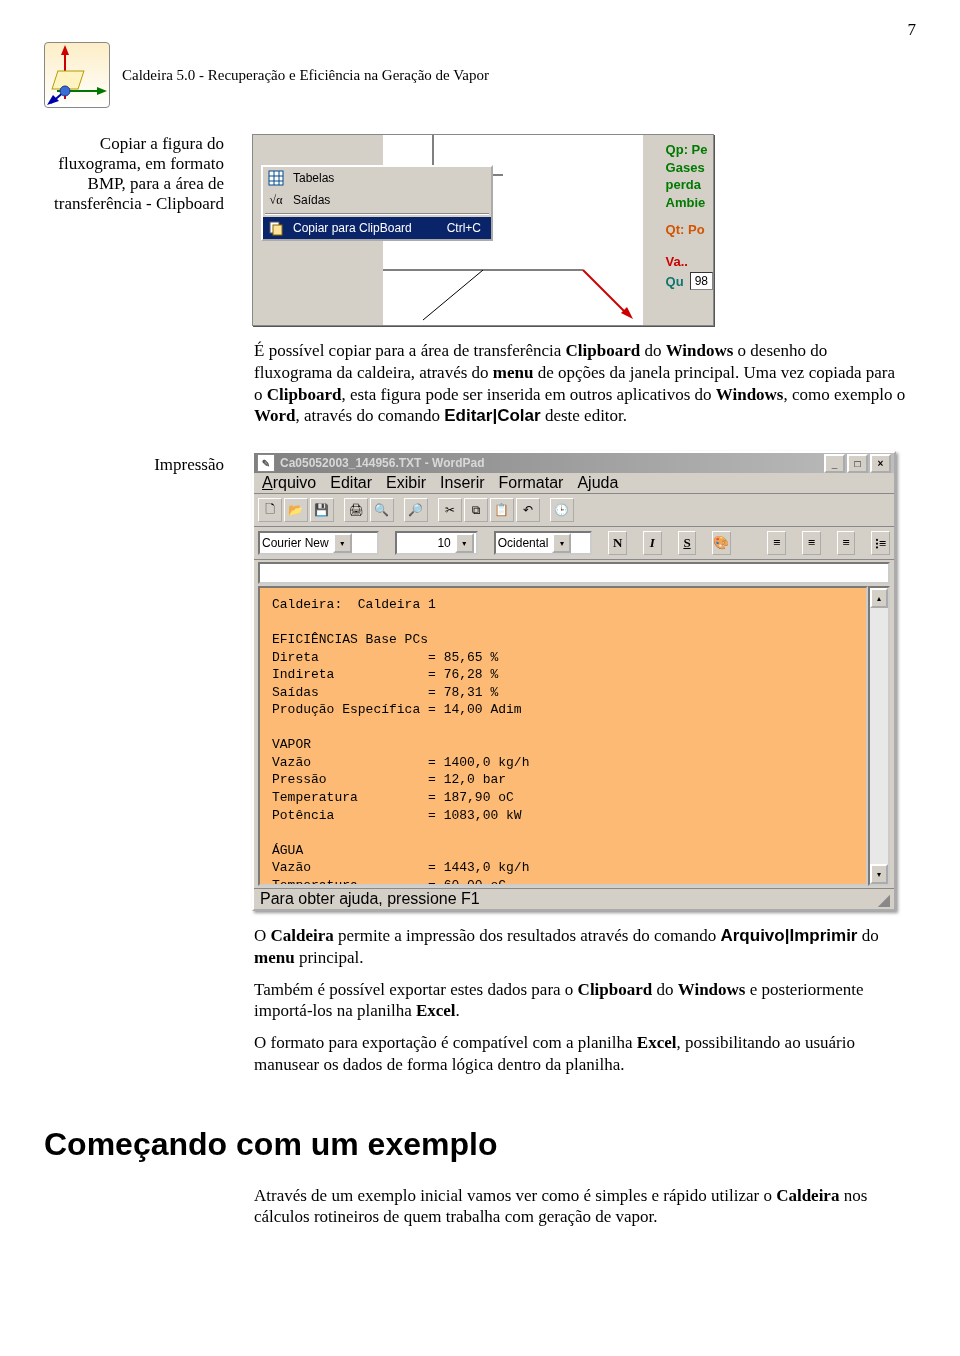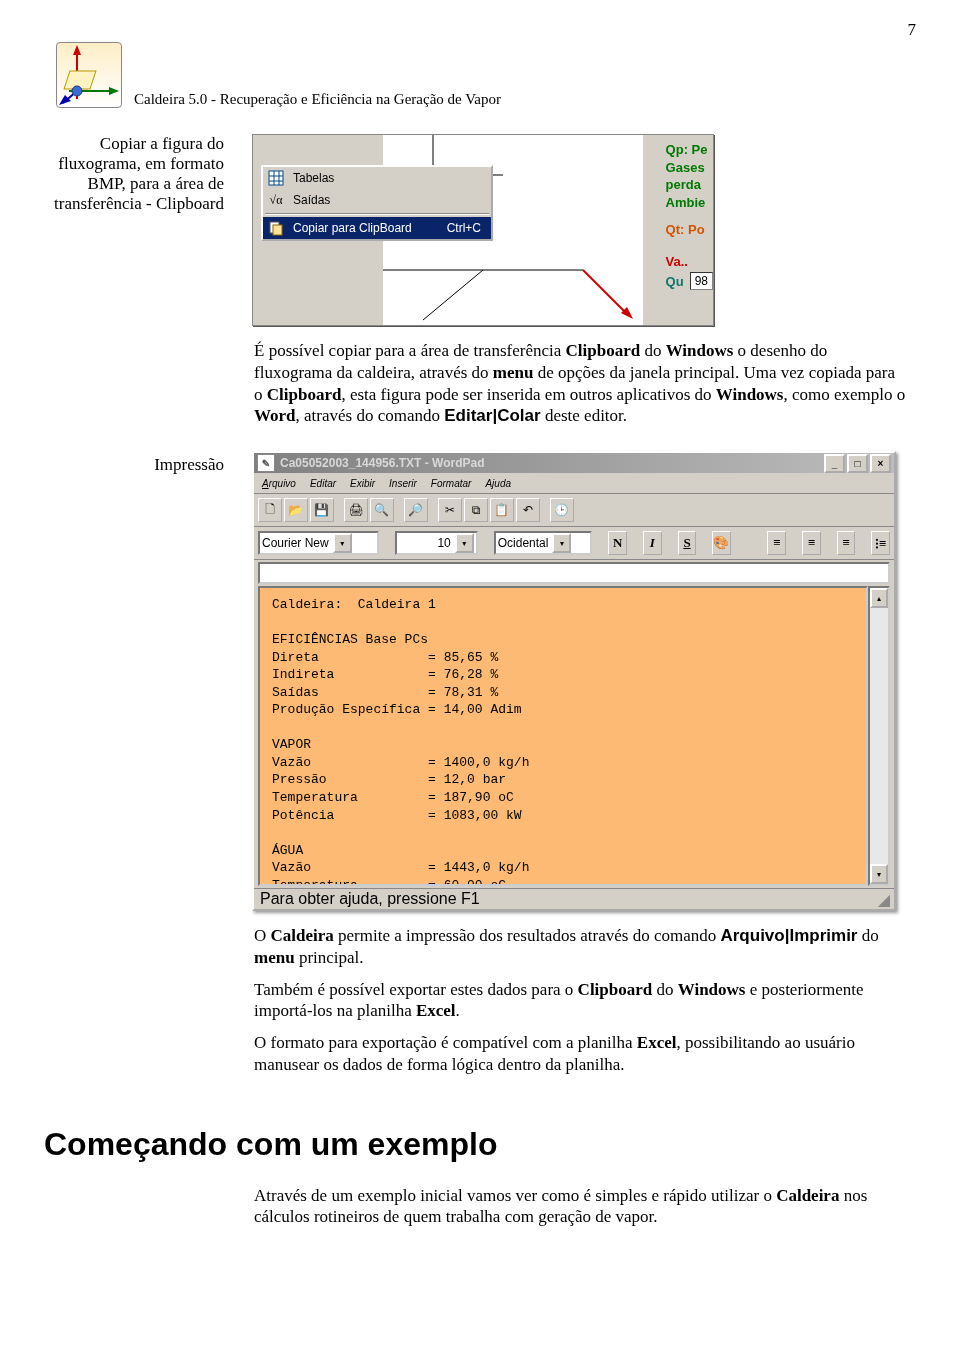--- a/index.html
+++ b/index.html
@@ -5,21 +5,21 @@
   body {
     font-family: "Times New Roman", serif;
     font-size: 17px;
     color: #000;
     background: #fff;
     margin: 0;
     padding: 20px 44px 40px 44px;
     width: 872px;
   }
   .page-number { text-align: right; font-size: 17px; margin-bottom: 2px; }
-  .header-row { display: flex; align-items: flex-end; gap: 12px; margin-bottom: 26px; margin-left: 12px; }
+  .header-row { display: flex; align-items: center; gap: 12px; margin-bottom: 26px; }
   .logo-box { width: 64px; height: 64px; position: relative; border: 1px solid #888; background: linear-gradient(180deg,#fdeec7,#fff); border-radius:4px;}
   .logo-box svg { position:absolute; top:0; left:0; }
   .header-title { font-size: 15px; color: #000; }
 
   .two-col { display: flex; gap: 28px; align-items: flex-start; margin-bottom: 14px;}
   .left-col { width: 180px; text-align: right; font-size: 17px; }
   .right-col { flex: 1; }
 
   
   .shot1 {
@@ -61,21 +61,21 @@
     box-shadow:2px 2px 3px rgba(0,0,0,.4);
   }
   .wp-title {
     height:20px; background:linear-gradient(90deg,#808080,#bdbdbd); color:#d8d8d8;
     display:flex; align-items:center; padding:0 3px; font-weight:bold; font-size:12px;
   }
   .wp-title .t-ic { width:16px;height:16px;background:#fff;border:1px solid #888;margin-right:5px;display:flex;align-items:center;justify-content:center;font-size:10px;color:#555;}
   .wp-title .spacer{flex:1;}
   .wp-title .wbtn{ width:17px;height:15px;background:#d4d0c8;border:2px outset #fff;margin-left:2px;display:flex;align-items:center;justify-content:center;font-size:10px;font-weight:bold;color:#000;}
   .wp-menu { height:20px; display:flex; align-items:center; gap:14px; padding:0 8px; border-bottom:1px solid #888;}
-  .wp-menu span{font-size:10px;font-style:italic;}
+  .wp-menu span{font-size:16px;}
   .wp-menu .u{text-decoration:underline;}
   .wp-toolbar { height:28px; display:flex; align-items:center; padding:2px 4px; gap:2px; border-bottom:1px solid #888;}
   .wp-toolbar .tb{ width:22px;height:22px;border:1px outset #fff;background:#d4d0c8;display:flex;align-items:center;justify-content:center;font-size:12px;}
   .wp-toolbar .sep{width:6px;}
   .wp-fmt { height:28px; display:flex; align-items:center; padding:2px 4px; gap:16px; border-bottom:1px solid #888;}
   .wp-fmt .combo{ background:#fff;border:2px inset #ccc;height:20px;display:flex;align-items:center;padding:0 2px;}
   .wp-fmt .combo .dd{width:15px;height:16px;background:#d4d0c8;border:2px outset #fff;display:flex;align-items:center;justify-content:center;margin-left:4px;font-size:8px;}
   .wp-fmt .fbtn{ width:22px;height:22px;border:1px outset #fff;background:#d4d0c8;display:flex;align-items:center;justify-content:center;font-family:"Times New Roman",serif;font-size:13px;font-weight:bold;}
   .wp-ruler{height:18px;background:#fff;border-bottom:1px solid #888;margin:2px 4px 0 4px;position:relative;border:2px inset #ccc;}
   .wp-body-wrap{display:flex;}

